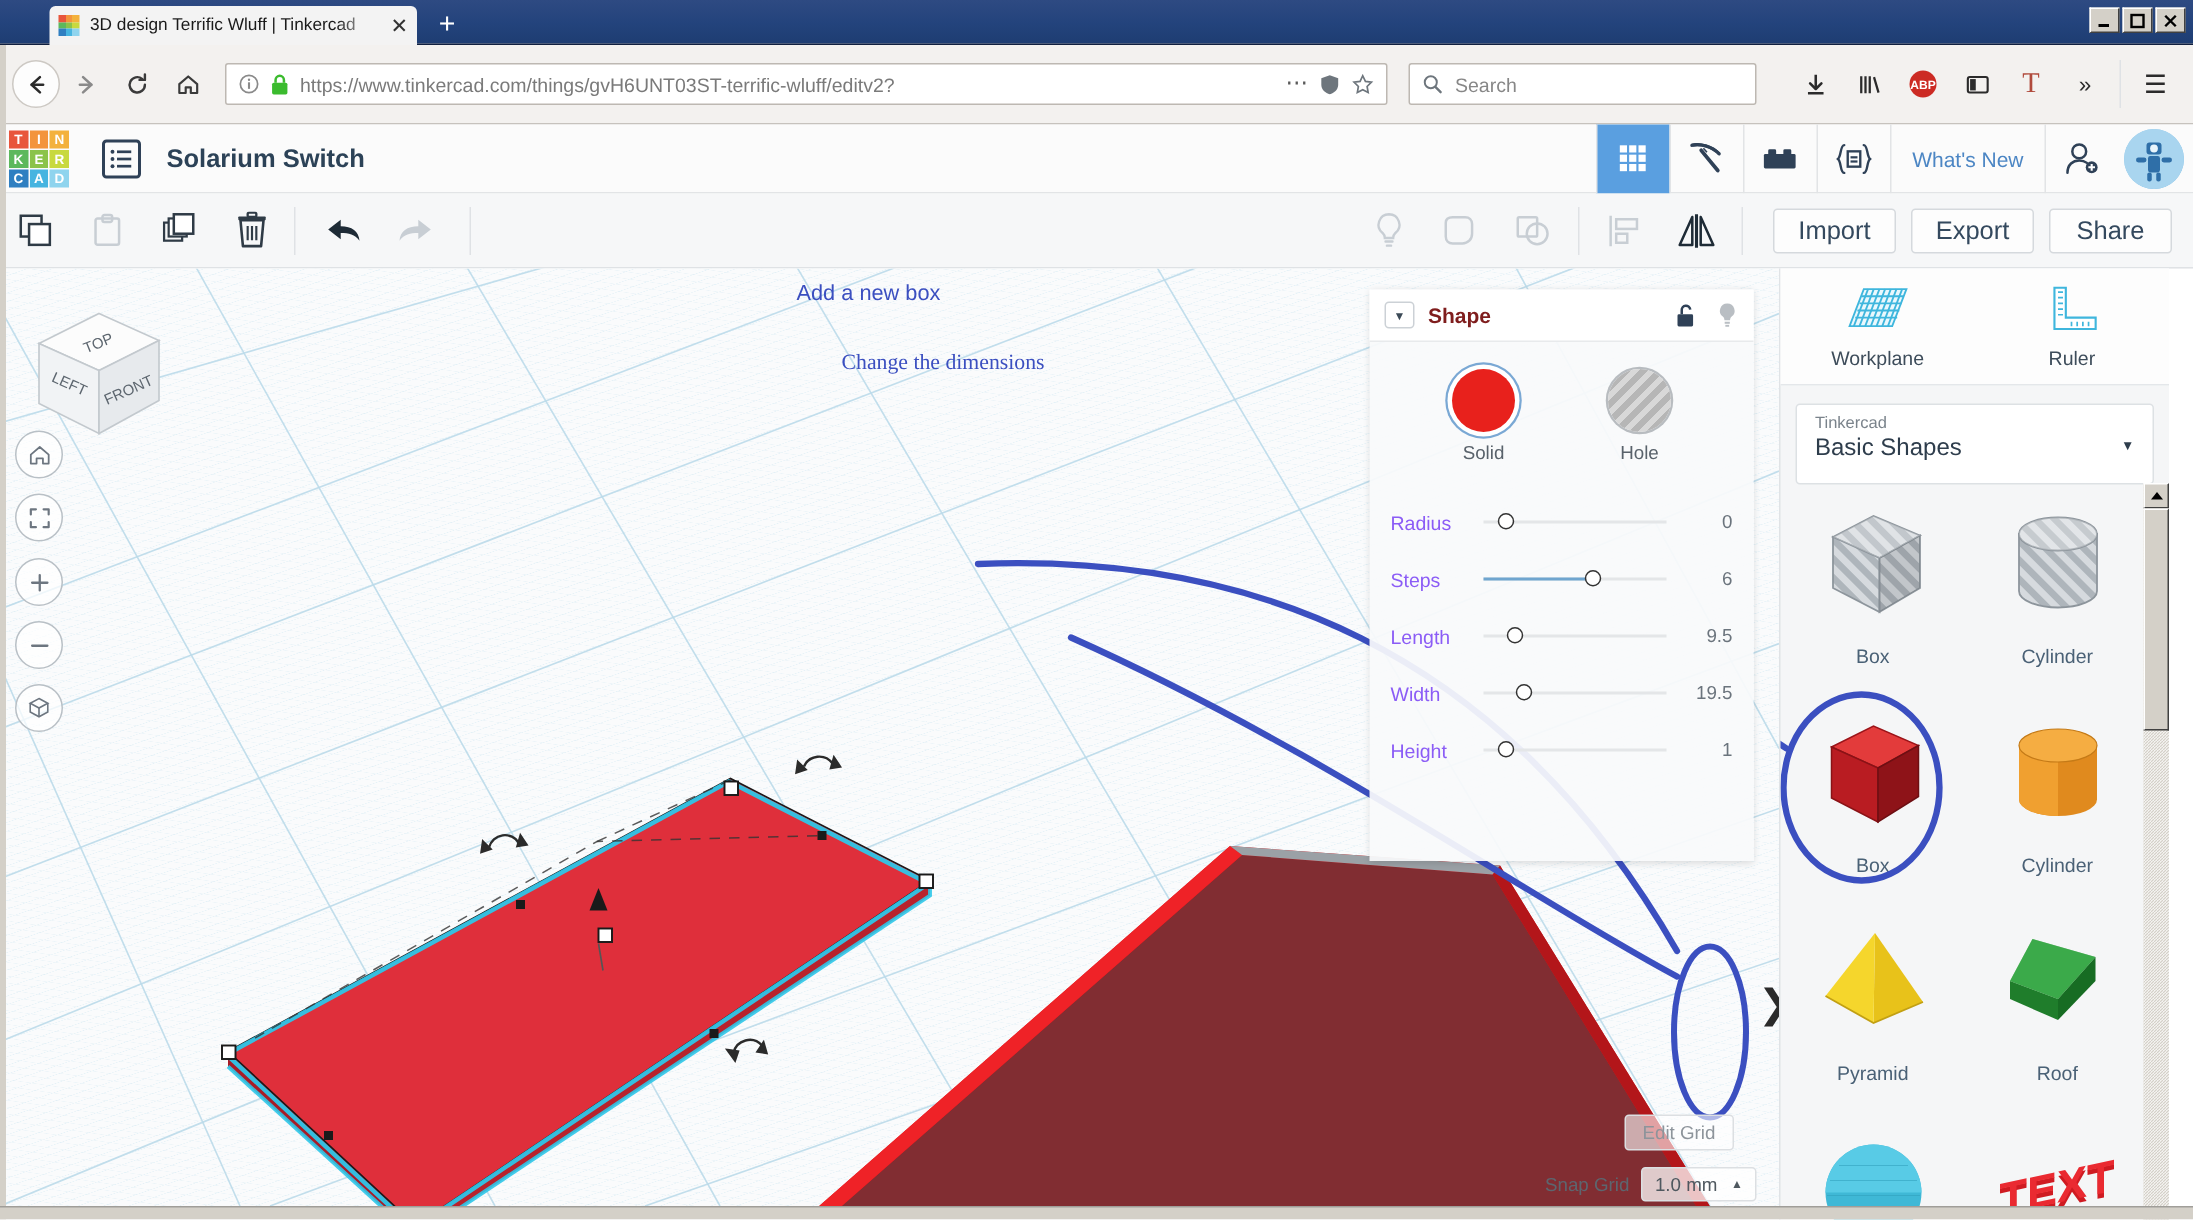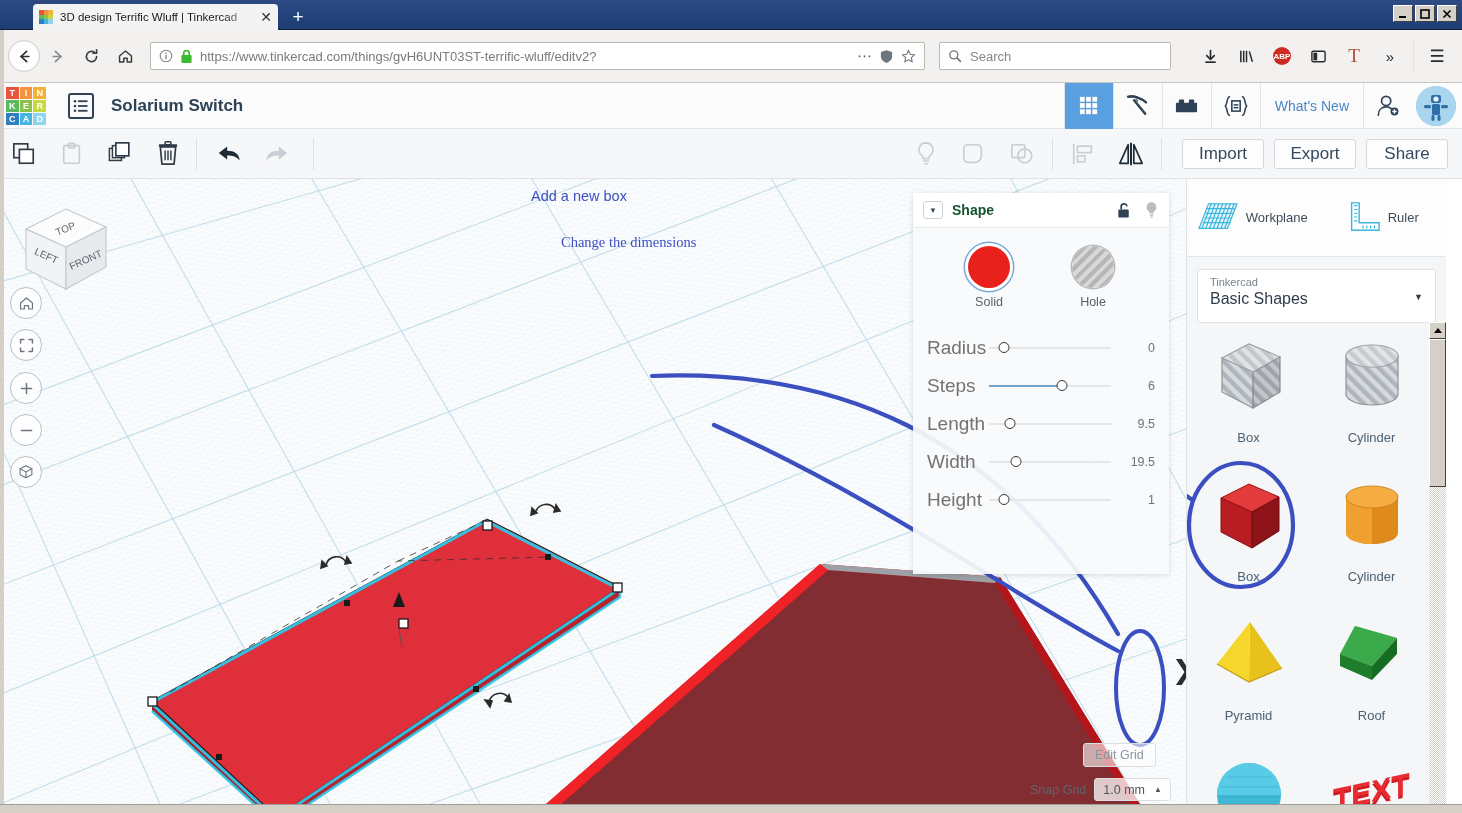--- a/index.html
+++ b/index.html
@@ -142,34 +142,34 @@
     background:rgba(249,250,251,0.93); box-shadow:0 1px 5px rgba(0,0,0,0.14);
   }
   .sp-head {
     height:35px; background:#fff; border-bottom:1px solid #e8eaec;
     display:flex; align-items:center; padding:0 10px; gap:9px;
   }
   .sp-caret {
     width:20px; height:18px; border:1px solid #ccd1d6; border-radius:3px; background:#fff;
     display:flex; align-items:center; justify-content:center; font-size:8px; color:#3c4a57; cursor:pointer;
   }
-  .sp-title { font-size:14px; font-weight:bold; color:#14532d; }
+  .sp-title { font-size:14px; font-weight:bold; color:#7f1d1d; }
   .sp-head-icons { margin-left:auto; display:flex; gap:12px; align-items:center; }
   .sp-swatches { display:flex; padding:18px 0 0 0; justify-content:center; gap:62px; }
   .sw-item { display:flex; flex-direction:column; align-items:center; gap:7px; cursor:pointer; }
   .sw-circle { width:42px; height:42px; border-radius:50%; }
   .sw-circle.solid { background:#e8211c; box-shadow:0 0 0 3px #fff, 0 0 0 4.5px #7aa8d4; }
   .sw-circle.hole {
     background:repeating-linear-gradient(-45deg,#b6b6b6 0 4px,#d8d8d8 4px 8px);
     box-shadow:0 0 0 1.5px #b8bcc0;
   }
   .sw-label { font-size:12.5px; color:#59626b; }
   .sp-rows { padding:20px 0 0 0; }
   .sp-row { display:flex; align-items:center; height:38px; padding:0 14px; gap:0; }
-  .sp-row-label { width:62px; font-size:19px; color:#737373; }
+  .sp-row-label { width:62px; font-size:13px; color:#8b5cf6; }
   .sp-slider { position:relative; flex:1; height:16px; margin-right:10px; }
   .sp-track { position:absolute; left:0; right:0; top:7px; height:2px; background:#e4e6e8; }
   .sp-fill { position:absolute; left:0; top:7px; height:2px; background:#6fa5cf; }
   .sp-knob {
     position:absolute; top:2px; width:11px; height:11px; border-radius:50%;
     background:#fff; border:1.3px solid #333; cursor:pointer; transform:translateX(-50%);
   }
   .sp-val { width:34px; text-align:right; font-size:12.5px; color:#6b747d; }
   .sp-collapse {
     position:absolute; left:263px; top:473px; font-size:26px; color:#2b2b2b;
@@ -190,21 +190,21 @@
     font-size:12.5px; color:#4f585f; cursor:pointer;
   }
 
   
   .sidebar {
     position:absolute; left:1186px; top:179px; width:260px; height:634px;
     background:#f5f6f7; border-left:1px solid #e0e3e6;
   }
   .sb-tools { display:flex; height:78px; background:#fdfdfd; border-bottom:1px solid #e4e7ea; }
   .sb-tool {
-    flex:1; display:flex; flex-direction:row; align-items:center; justify-content:center;
+    flex:1; display:flex; flex-direction:column; align-items:center; justify-content:center;
     gap:6px; cursor:pointer;
   }
   .sb-tool-label { font-size:13px; color:#3d4c5a; }
   .sb-select-wrap { padding:12px 10px 10px 10px; }
   .sb-select {
     height:54px; background:#fff; border:1px solid #dde1e4; border-radius:3px;
     padding:6px 12px; position:relative; cursor:pointer;
   }
   .sb-select-sup { font-size:11px; color:#7a838b; }
   .sb-select-main { font-size:16px; color:#2e3d4c; margin-top:2px; }

